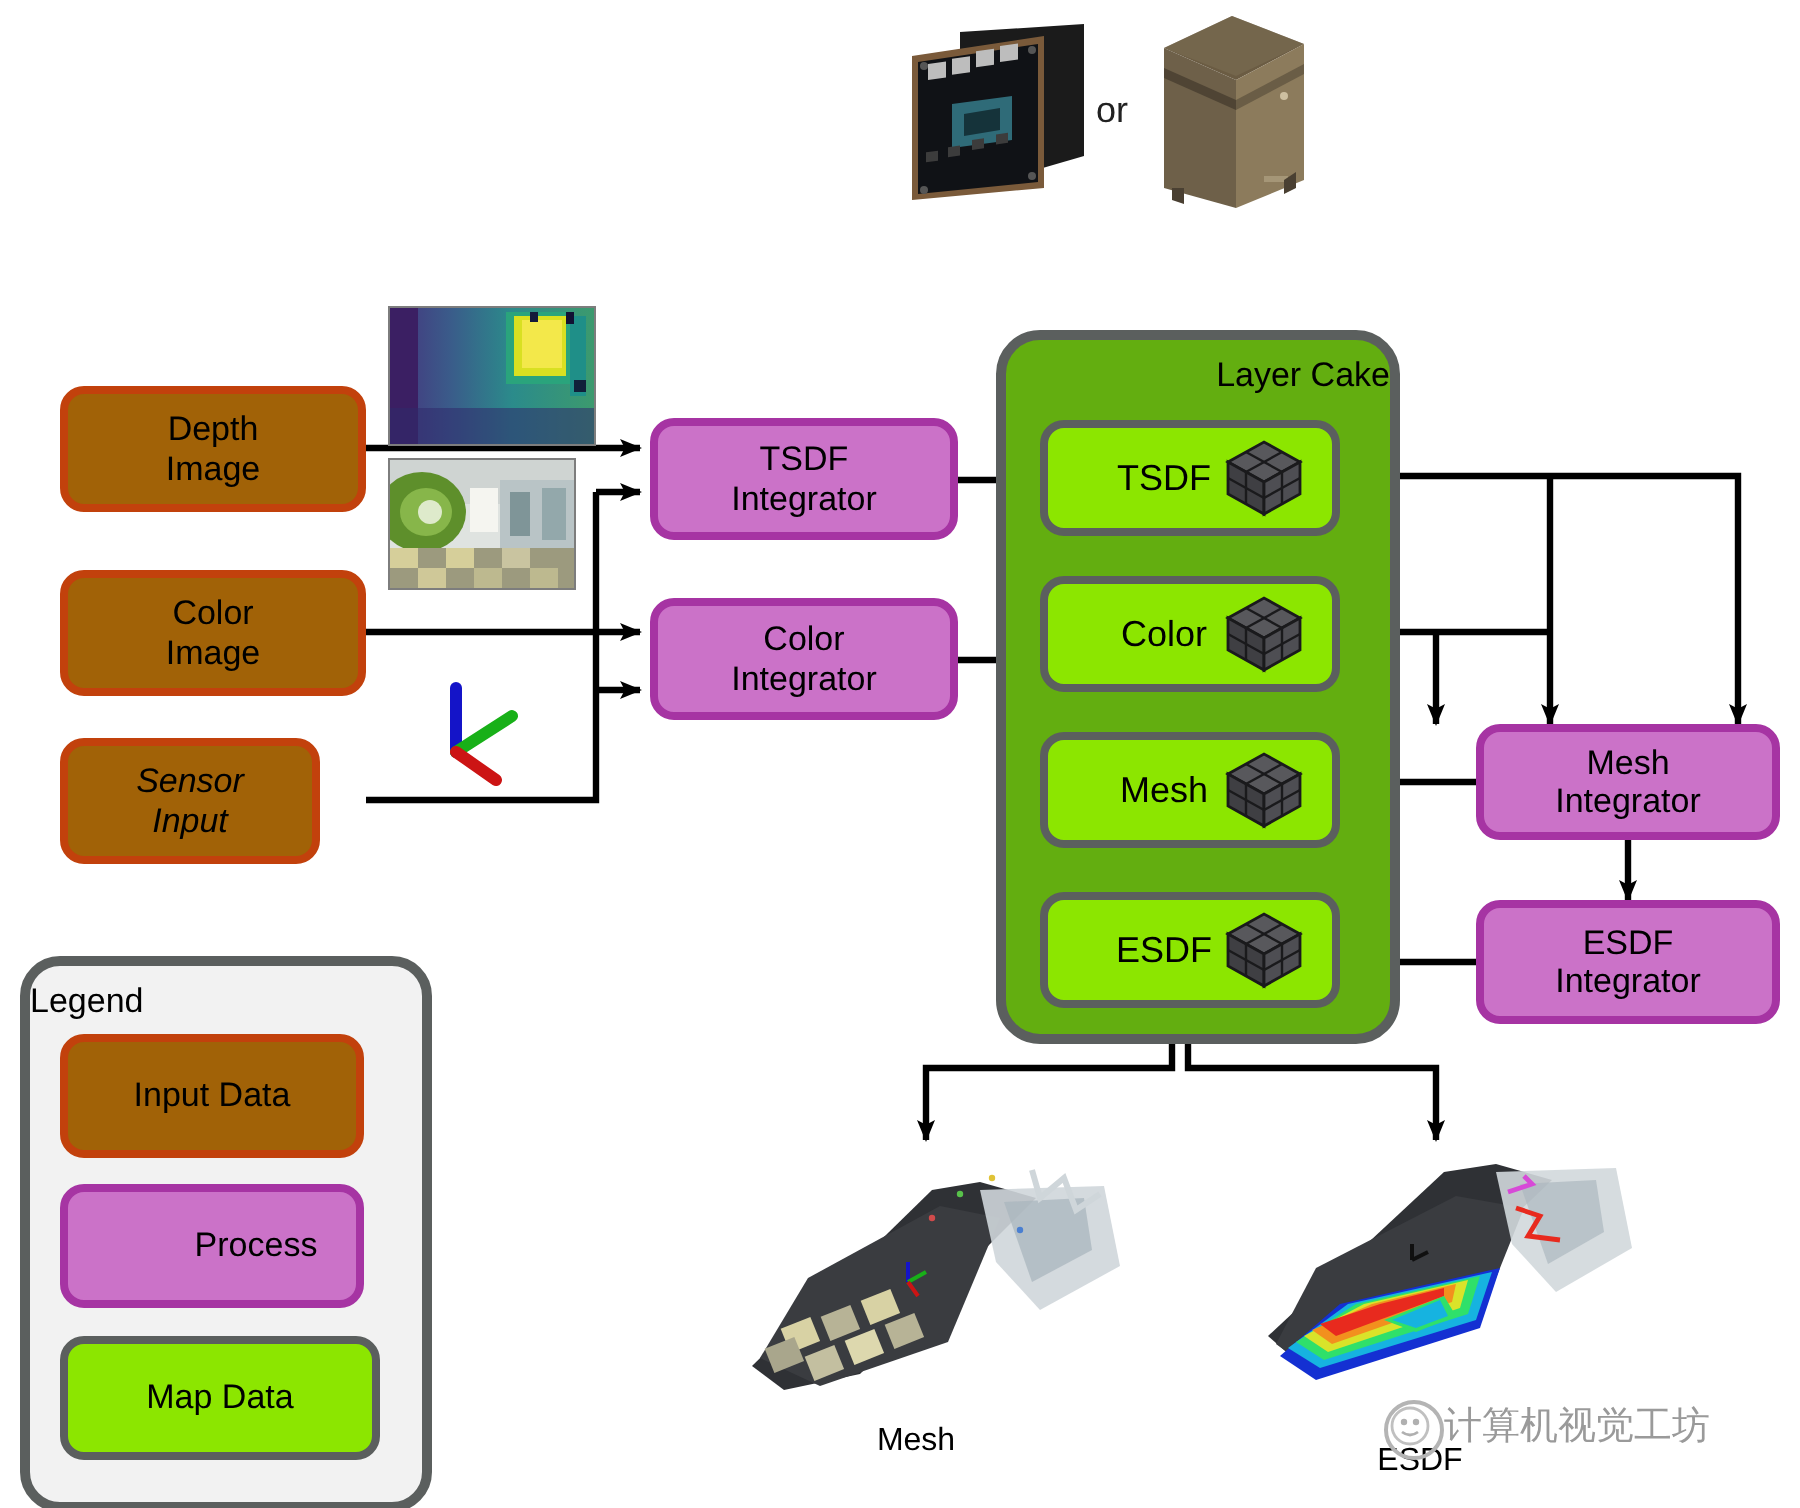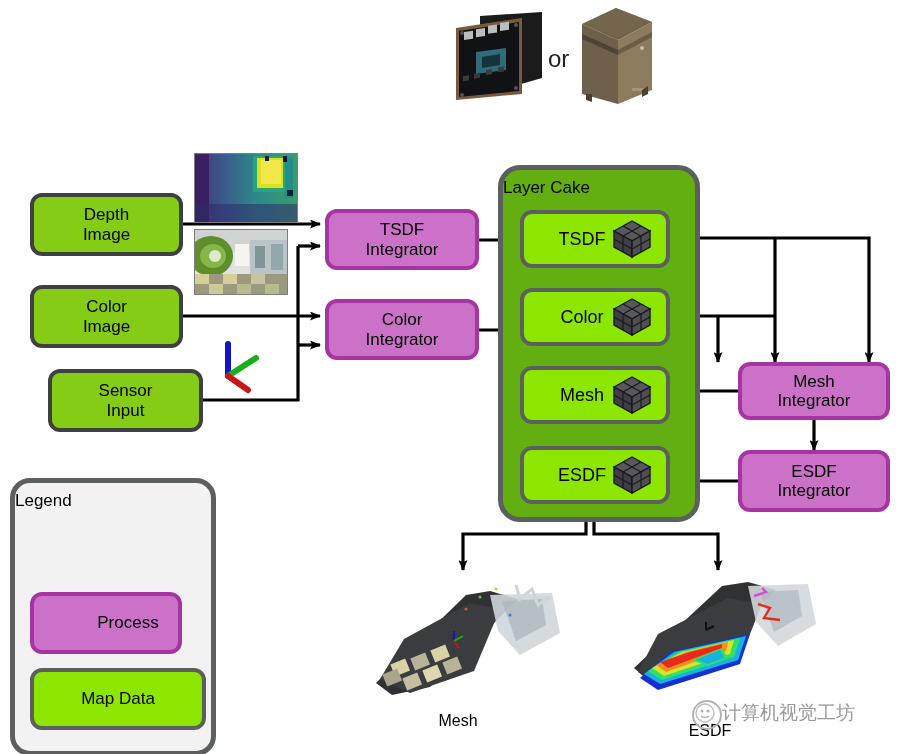--- a/index.html
+++ b/index.html
@@ -6,39 +6,39 @@
   body{width:900px;height:754px;position:relative;overflow:hidden;
        font-family:"Liberation Sans","DejaVu Sans",sans-serif;}
   #stage{position:absolute;left:0;top:0;width:900px;height:754px;}
   svg#wires{position:absolute;left:0;top:0;width:900px;height:754px;pointer-events:none;}
 
   .node{position:absolute;box-sizing:border-box;display:flex;align-items:center;
         justify-content:center;text-align:center;line-height:1.12;color:#000;
         font-size:17px;}
   .node span.lbl{display:block;}
 
-  .input-node{background:#84cc16;border:4px solid #404040;border-radius:12px;}
+  .input-node{background:#a16207;border:4px solid #c2410c;border-radius:12px;}
   .process-node{background:#cb72c8;border:4px solid #a634a3;border-radius:12px;}
   .maplayer-node{background:#8ce600;border:4px solid #5b5f5e;border-radius:12px;}
 
   .cake{position:absolute;background:#63ae10;border:5px solid #5b5f5e;border-radius:22px;}
-  .cake-title{position:absolute;width:100%;text-align:left;top:8px;font-size:17px;color:#000;}
+  .cake-title{position:absolute;width:100%;text-align:right;top:8px;font-size:17px;color:#000;}
 
   .maplayer-node .inner{position:relative;width:100%;height:100%;}
   .maplayer-node .txt{position:absolute;left:0;right:0;top:50%;transform:translateY(-50%);
        text-align:center;font-size:18px;padding-right:26px;}
   .cube{position:absolute;right:12px;top:50%;transform:translateY(-50%);width:44px;height:40px;}
 
   .legend-box{position:absolute;background:#f2f2f2;border:5px solid #5b5f5e;border-radius:20px;}
   .legend-title{position:absolute;width:100%;text-align:left;top:8px;font-size:17px;color:#000;}
 
   .thumb{position:absolute;border:1px solid #7d7d7d;overflow:hidden;}
   .axes{position:absolute;}
   .hw{position:absolute;}
-  .or-text{position:absolute;font-size:24px;color:#222;}
+  .or-text{position:absolute;font-size:18px;color:#222;}
   .cap{position:absolute;font-size:16px;color:#000;text-align:center;}
   .wm{position:absolute;color:#9a9a9a;font-size:19px;white-space:nowrap;
       font-family:Liberation Mono, monospace;}
   .wm-icon{position:absolute;width:26px;height:26px;border:2px solid #b4b4b4;border-radius:50%;}
   .out-img{position:absolute;}
 </style>
 </head>
 <body>
 
 <div id="stage">
@@ -180,21 +180,21 @@
     </span>
   </div>
 
   <div class="node input-node" style="left:30px;top:285px;width:153px;height:63px;">
     <span class="lbl">
       <span>Color</span><br>
       <span>Image</span>
     </span>
   </div>
 
-  <div class="node input-node" style="left:48px;top:369px;width:155px;height:63px;">
+  <div class="node input-node" style="left:30px;top:369px;width:130px;height:63px;font-style:italic;">
     <span class="lbl">
       <span>Sensor</span><br>
       <span>Input</span>
     </span>
   </div>
 
   <div class="node process-node" style="left:325px;top:209px;width:154px;height:61px;">
     <span class="lbl">
       <span>TSDF</span><br>
       <span>Integrator</span>
@@ -299,26 +299,29 @@
     <span class="lbl">
       <span>ESDF</span><br>
       <span>Integrator</span>
     </span>
   </div>
 
   <div class="legend-box" style="left:10px;top:478px;width:196px;height:268px;">
     <div class="legend-title">Legend</div>
   </div>
 
+  <div class="node input-node" style="left:30px;top:517px;width:152px;height:62px;">
+    <span>Input Data</span>
+  </div>
 
   <div class="node process-node" style="left:30px;top:592px;width:152px;height:62px;padding-left:44px;">
     <span>Process</span>
   </div>
 
-  <div class="node maplayer-node" style="left:30px;top:668px;width:176px;height:62px;">
+  <div class="node maplayer-node" style="left:30px;top:668px;width:160px;height:62px;">
     <span>Map Data</span>
   </div>
 
   <div class="out-img" style="left:370px;top:575px;width:200px;height:130px;">
     <svg width="200" height="130" viewBox="0 0 200 130">
       <polygon points="6,108 22,120 60,112 148,24 120,16 96,20" fill="#2f3135"></polygon>
       <polygon points="10,104 40,118 104,96 130,34 100,28 34,64" fill="#3a3c40"></polygon>
       <g>
         <rect x="22" y="86" width="16" height="13" fill="#d8d2a4" transform="rotate(-22 30 92)"></rect>
         <rect x="42" y="80" width="16" height="13" fill="#b7b396" transform="rotate(-22 50 86)"></rect>

